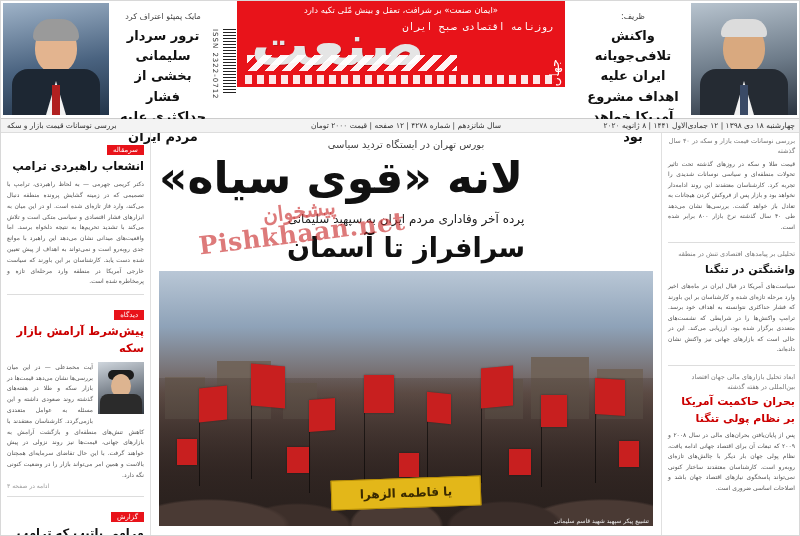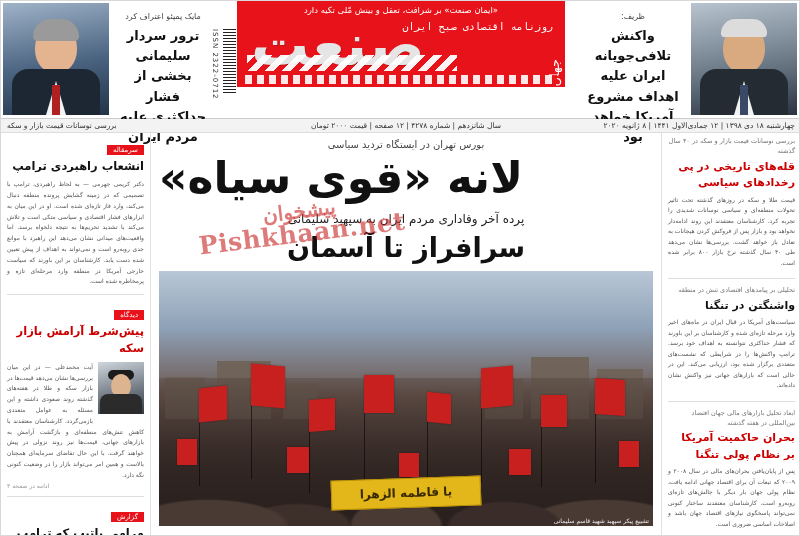--- a/index.html
+++ b/index.html
@@ -356,21 +356,20 @@
     <span class="ds-mid">سال شانزدهم | شماره ۴۲۷۸ | ۱۲ صفحه | قیمت ۲۰۰۰ تومان</span>
     <span class="ds-left">بررسی نوسانات قیمت بازار و سکه</span>
   </div>
 
   <div class="content">
 
     <div class="col-right">
 
       <div class="sb-item">
         <div class="sb-kicker">بررسی نوسانات قیمت بازار و سکه در ۴۰ سال گذشته</div>
-        <div class="sb-title">قله‌های تاریخی در پی رخدادهای سیاسی</div>
         <div class="sb-body">قیمت طلا و سکه در روزهای گذشته تحت تاثیر تحولات منطقه‌ای و سیاسی نوسانات شدیدی را تجربه کرد. کارشناسان معتقدند این روند ادامه‌دار نخواهد بود و بازار پس از فروکش کردن هیجانات به تعادل باز خواهد گشت. بررسی‌ها نشان می‌دهد طی ۴۰ سال گذشته نرخ بازار ۸۰۰ برابر شده است.</div>
       </div>
       <div class="sb-sep"></div>
 
       <div class="sb-item">
         <div class="sb-kicker">تحلیلی بر پیامدهای اقتصادی تنش در منطقه</div>
         <div class="sb-title dark">واشنگتن در تنگنا</div>
         <div class="sb-body">سیاست‌های آمریکا در قبال ایران در ماه‌های اخیر وارد مرحله تازه‌ای شده و کارشناسان بر این باورند که فشار حداکثری نتوانسته به اهداف خود برسد. ترامپ واکنش‌ها را در شرایطی که نشست‌های متعددی برگزار شده بود، ارزیابی می‌کند. این در حالی است که بازارهای جهانی نیز واکنش نشان داده‌اند.</div>
       </div>
       <div class="sb-sep"></div>

